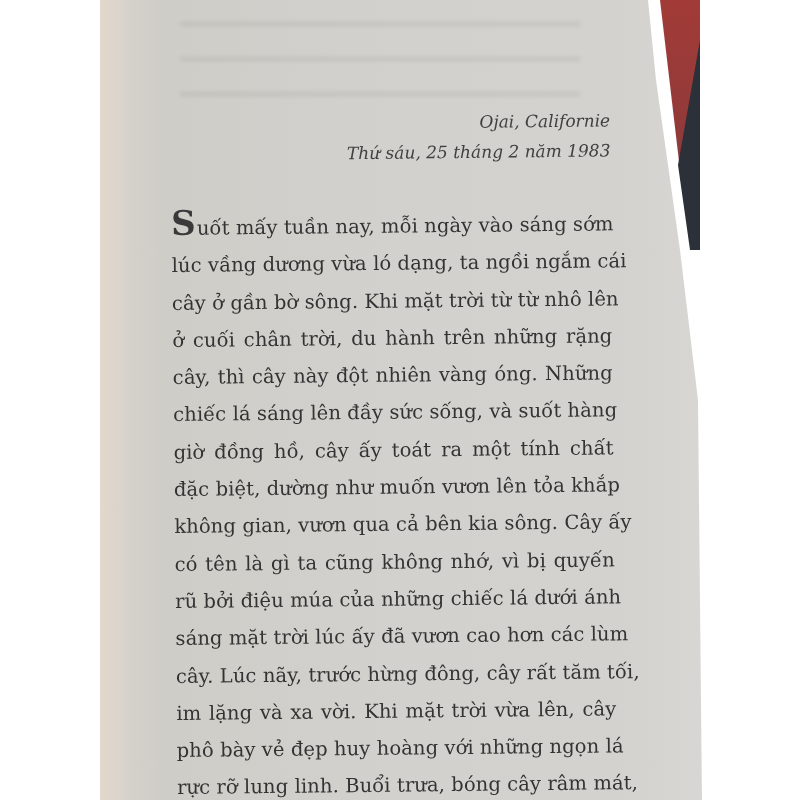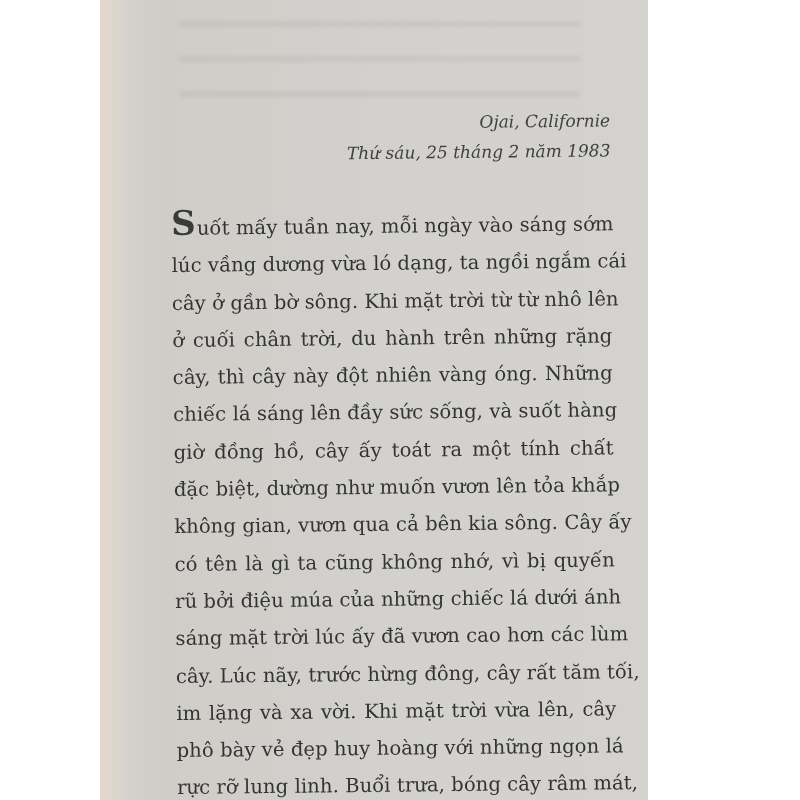--- a/index.html
+++ b/index.html
@@ -5,21 +5,21 @@
     html, body {
       margin: 0;
       padding: 0;
       width: 800px;
       height: 800px;
       background: #ffffff;
       overflow: hidden;
     }
     .stage {
       position: relative;
-      width: 648px;
+      width: 800px;
       height: 800px;
       background: #ffffff;
       overflow: hidden;
     }
     .cover-edge {
       position: absolute;
       left: 640px;
       top: 0;
       width: 60px;
       height: 800px;

